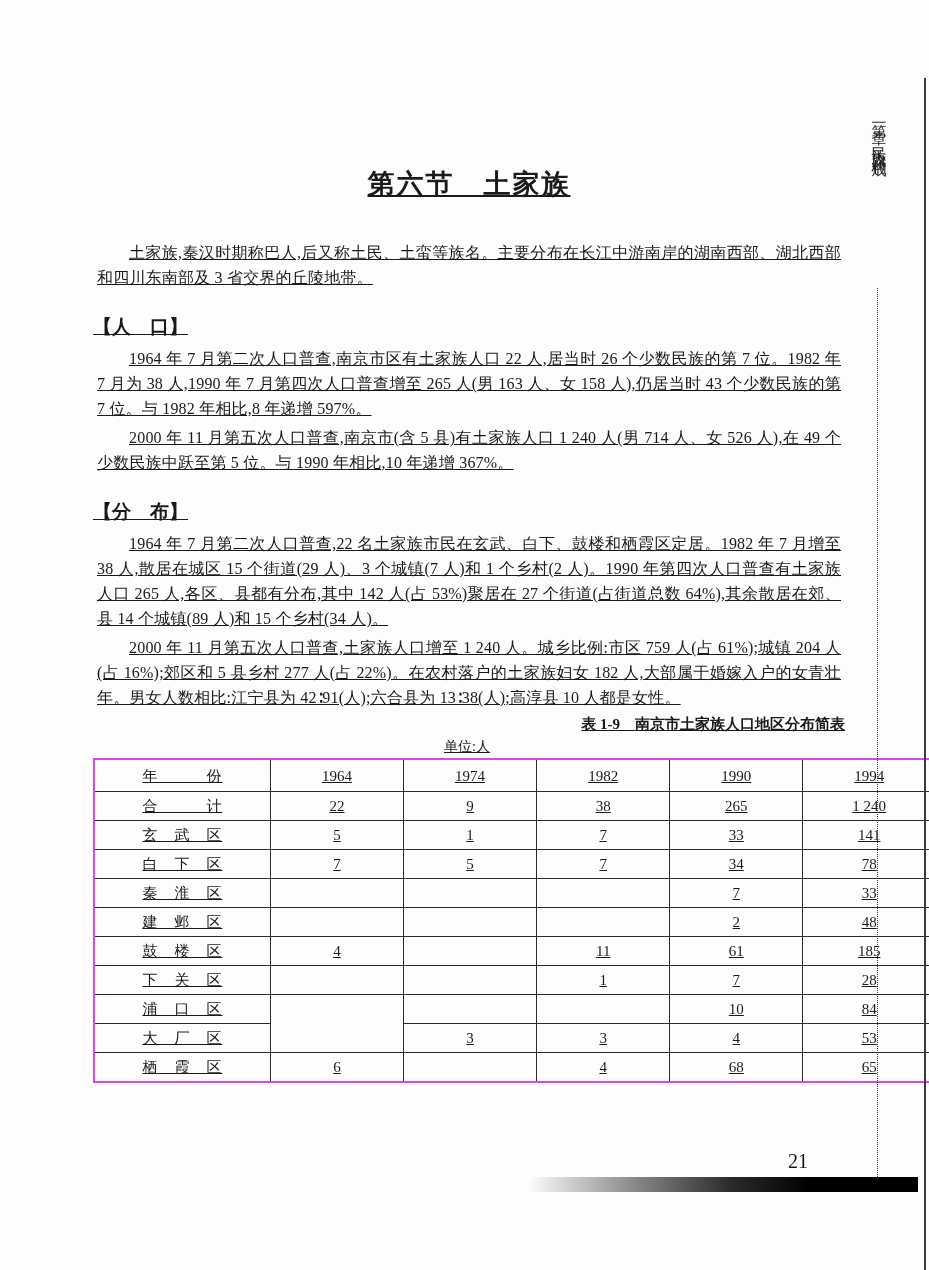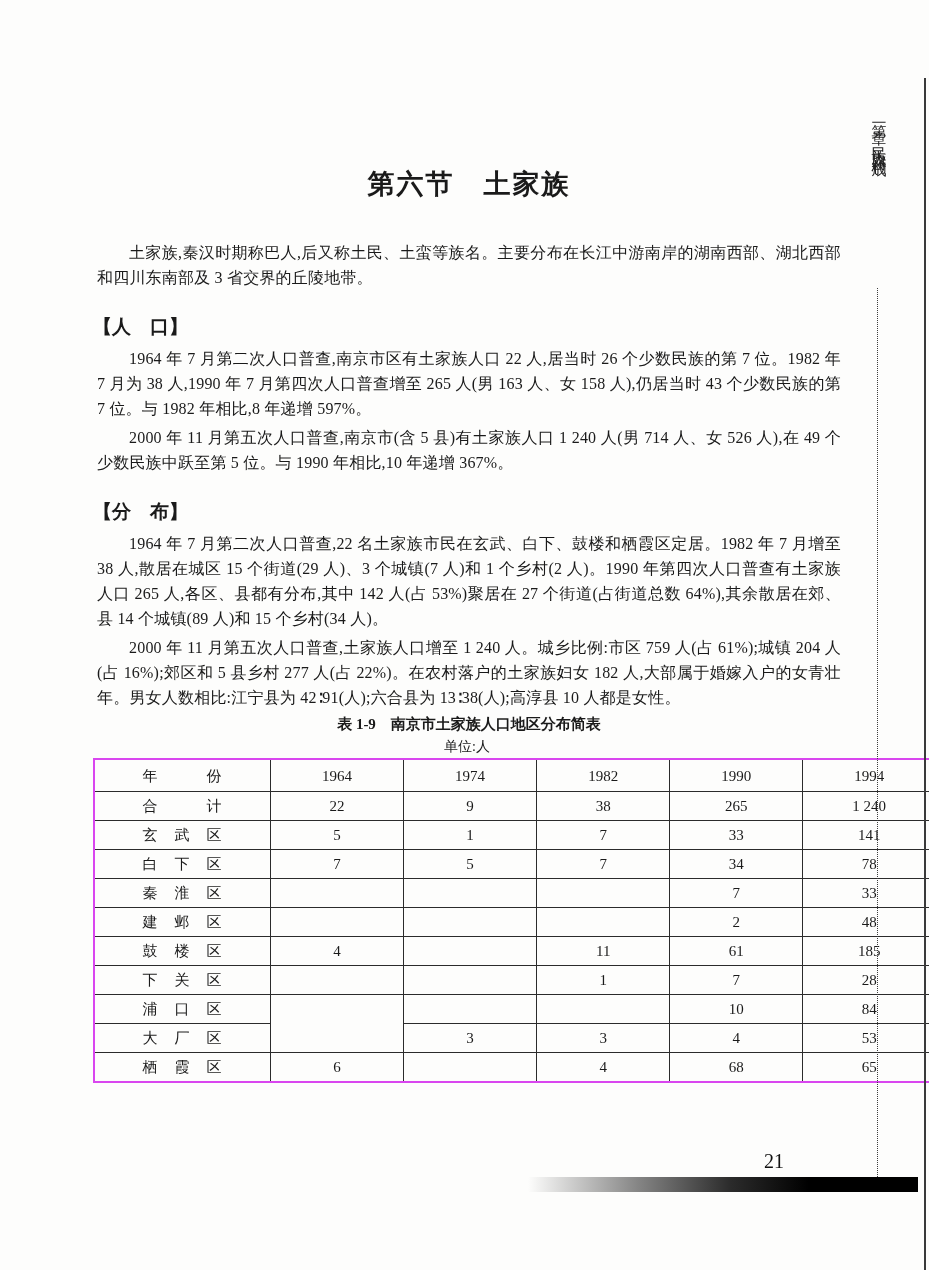--- a/index.html
+++ b/index.html
@@ -2,35 +2,35 @@
 <html><head>
 <meta charset="utf-8">
 <style>
   html,body { margin:0; padding:0; background:#ffffff; }
   .page {
     position:relative; width:929px; height:1270px;
     background:#fdfdfc; overflow:hidden;
     font-family:"Liberation Serif","DejaVu Serif",serif;
     color:#1a1a1a;
   }
-  .content { position:absolute; left:93px; top:0; width:752px; }
+  .content { position:absolute; left:93px; top:0; width:752px;text-decoration:underline; }
 
   .title {
     margin:166px 0 38px 0; text-align:center;
     font-size:27px; font-weight:700; line-height:36px; letter-spacing:2px;
   }
   .body {
     margin:4px; font-size:16px; line-height:25px;
     text-align:justify; text-indent:2em; letter-spacing:0.2px;
   }
   .heading {
     margin:24px 0 6px 0; font-size:19px; font-weight:700; line-height:26px;
   }
   .tbl-caption {
-    margin-top:2px; text-align:center; font-weight:700; font-size:15px; line-height:20px;
+    margin-top:2px; text-align:right; font-weight:700; font-size:15px; line-height:20px;
   }
   .tbl-unit {
     margin:4px 4px 2px 0; text-align:center; font-size:14px; line-height:18px;
   }
   table.data-table {
     width:844px; border-collapse:collapse; table-layout:fixed;
     border:2px solid #d946ef; margin-top:2px;
   }
   table.data-table th, table.data-table td {
     border:1px solid #2b2b2b; padding:0; text-align:center;
@@ -55,21 +55,21 @@
     position:absolute; left:924px; top:78px; width:2px; height:1192px;
     background:#3a3a3a;
   }
   .bar {
     position:absolute; left:528px; top:1177px; width:390px; height:15px;
     background:linear-gradient(to right,
       rgba(130,130,130,0) 0%, rgba(110,110,110,0.30) 10%,
       rgba(70,70,70,0.65) 28%, rgba(25,25,25,0.92) 52%, #000 72%, #000 100%);
   }
   .pageno {
-    position:absolute; left:752px; top:1148px; width:44px;
+    position:absolute; left:776px; top:1148px; width:44px;
     text-align:center; font-size:20px; line-height:26px; color:#111;
   }
 </style>
 </head>
 <body>
 
 <div class="page">
   <main class="content">
     <h1 class="title">第六节　土家族</h1>
 

